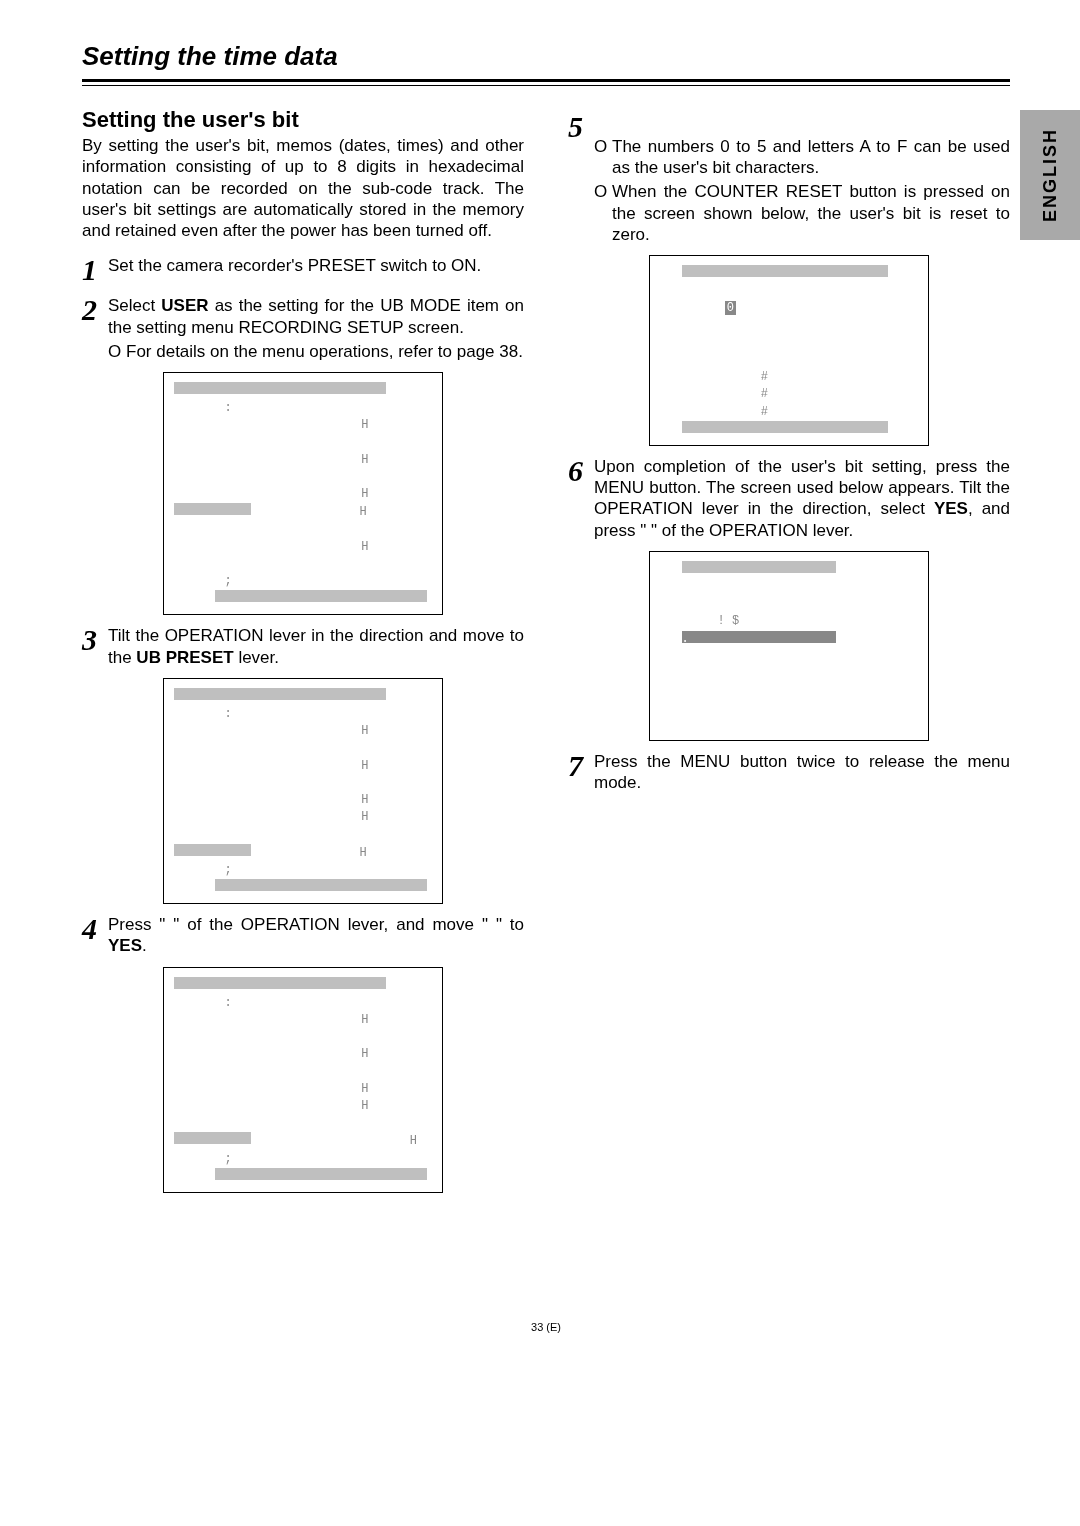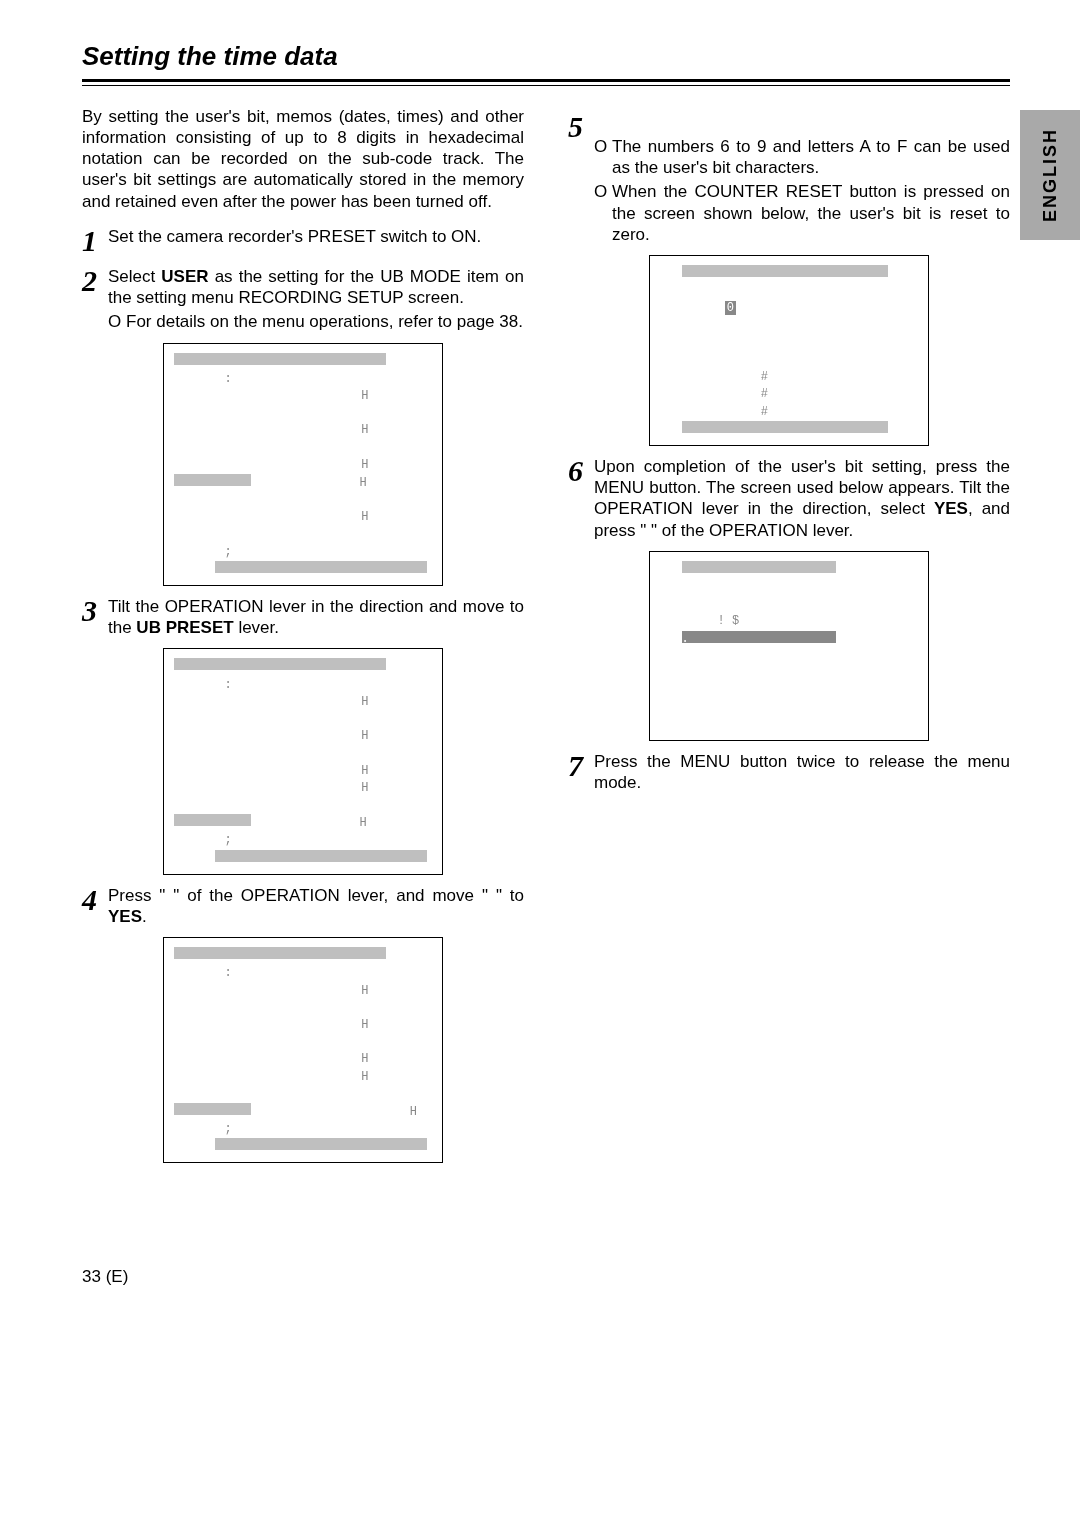--- a/index.html
+++ b/index.html
@@ -83,39 +83,40 @@
     padding: 8px 10px 6px 10px;
     font-family: "Courier New", monospace;
     font-size: 12px;
     line-height: 1.35;
     color: #888;
     position: relative;
   }
   .bar { background:#bfbfbf; color:#bfbfbf; display:inline-block; height:12px; }
   .barline { margin:1px 0; }
   .page-footer {
-    text-align: left;
-    font-size: 17px;
-    margin-top: 93px;
+    text-align: center;
+    font-size: 11px;
+    margin-top: 118px;
   }
   .just-sp { text-align: justify; text-justify: inter-word; }
 </style>
 </head>
 <body>
 
 <h1 class="page-title">Setting the time data</h1>
 <hr class="title-rule">
 
 <div class="lang-tab">
   <span>ENGLISH</span>
 </div>
 
 <div class="columns">
 
   <div class="col">
+    <h2 class="subhead">Setting the user's bit</h2>
     <p class="intro just-sp">By setting the user's bit, memos (dates, times) and other information consisting of up to 8 digits in hexadecimal notation can be recorded on the sub-code track.  The user's bit settings are automatically stored in the memory and retained even after the power has been turned off.</p>
 
     <div class="step">
       <div class="step-num">1</div>
       <div class="step-body">Set the camera recorder's PRESET switch to ON.</div>
     </div>
 
     <div class="step">
       <div class="step-num">2</div>
       <div class="step-body">
@@ -190,21 +191,21 @@
   </div>
 
   <div class="col">
 
     <div class="step">
       <div class="step-num">5</div>
       <div class="step-body">
         <br>
         <div class="bullet">
           <span class="bmarker">O</span>
-          <span>The numbers 6 to 9 and letters A to F can be used as the user's bit characters.</span>
+          <span>The numbers 0 to 5 and letters A to F can be used as the user's bit characters.</span>
         </div>
         <div class="bullet">
           <span class="bmarker">O</span>
           <span>When the COUNTER RESET button is pressed on the screen shown below, the user's bit is reset to zero.</span>
         </div>
       </div>
     </div>
 
     <div class="panel">
       <div class="barline">&nbsp;&nbsp;&nbsp;<span class="bar" style="width:80%"></span></div>

